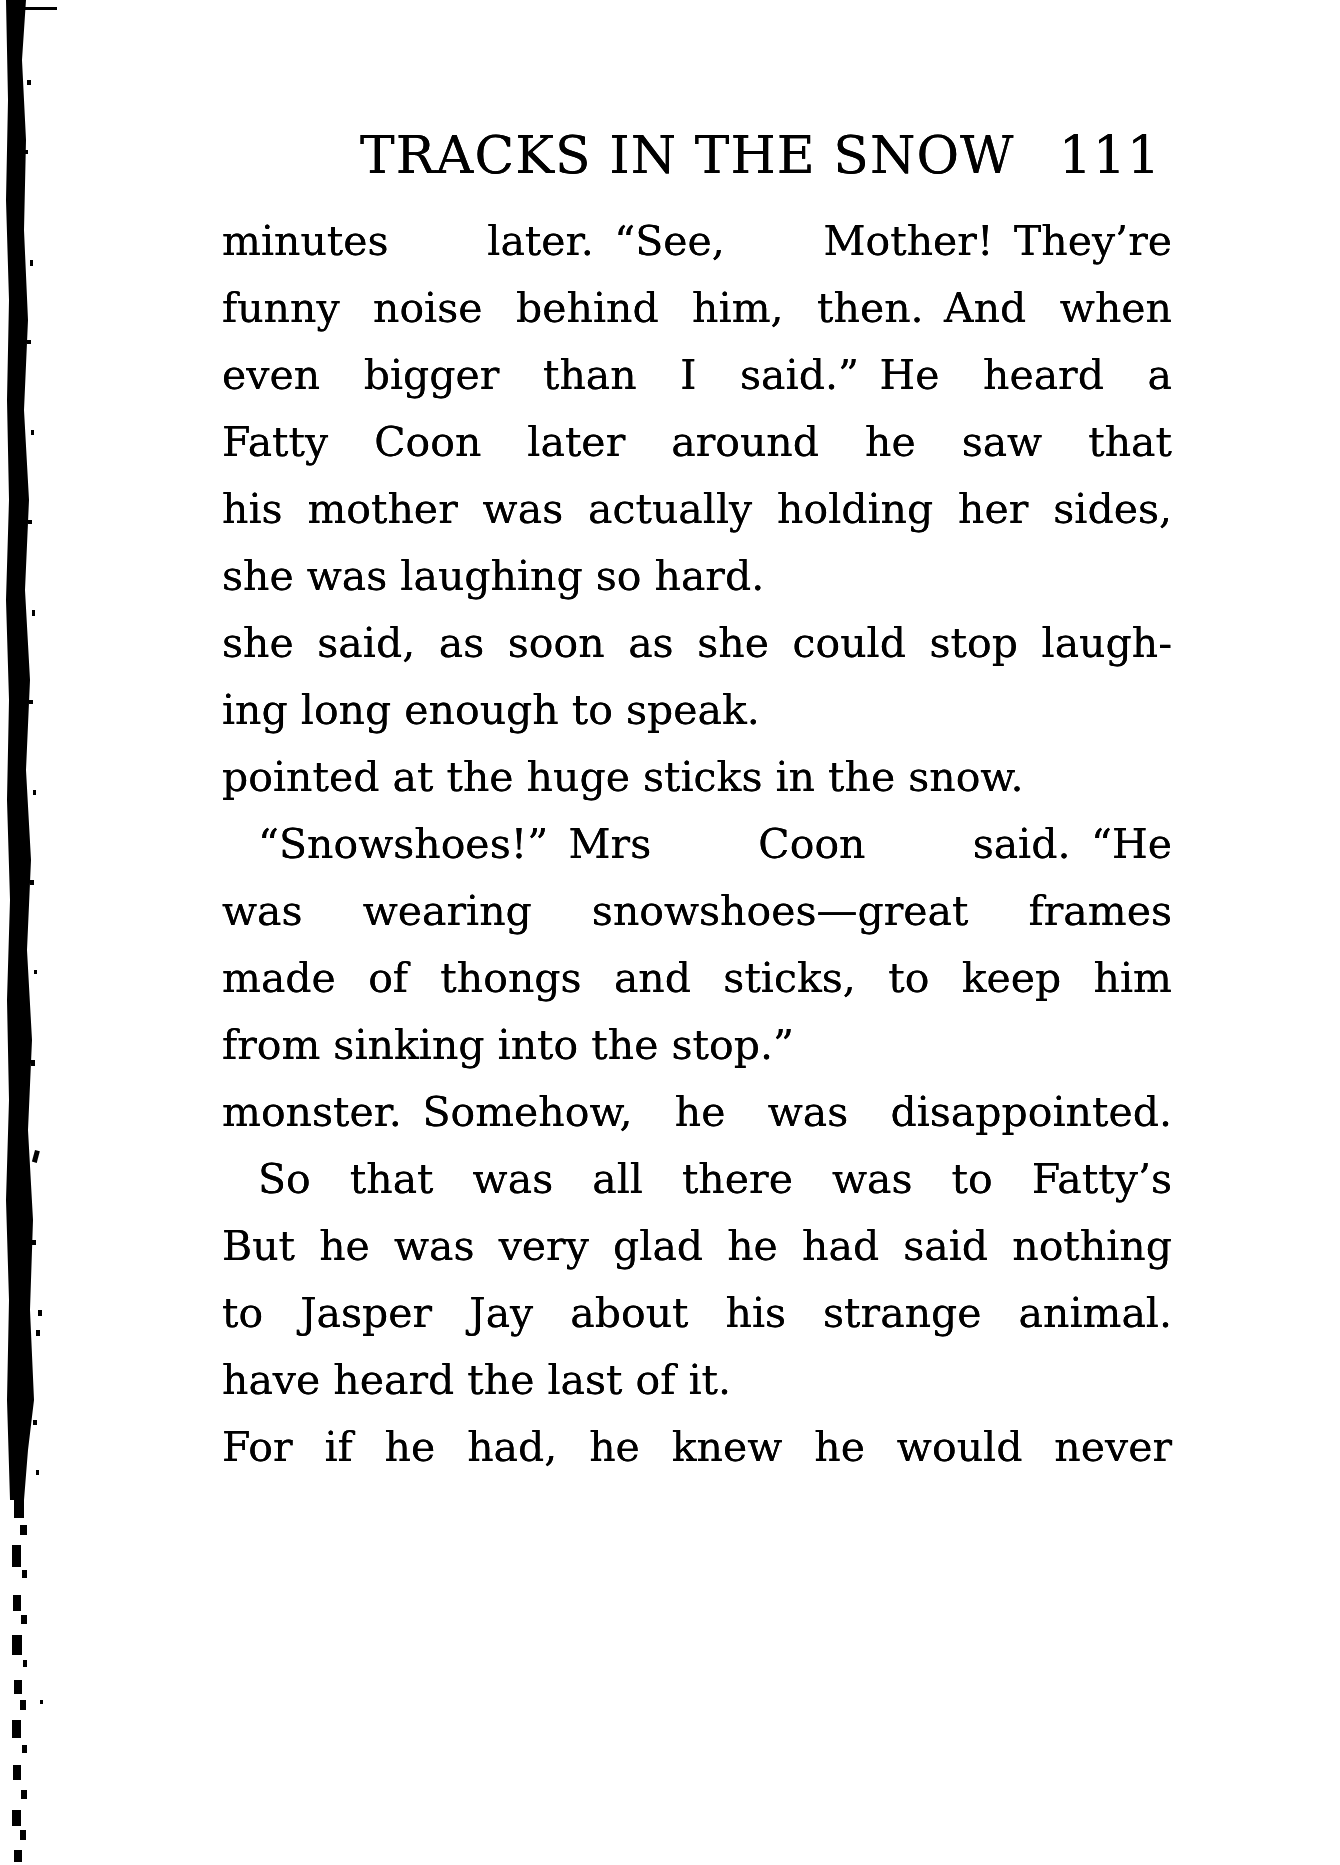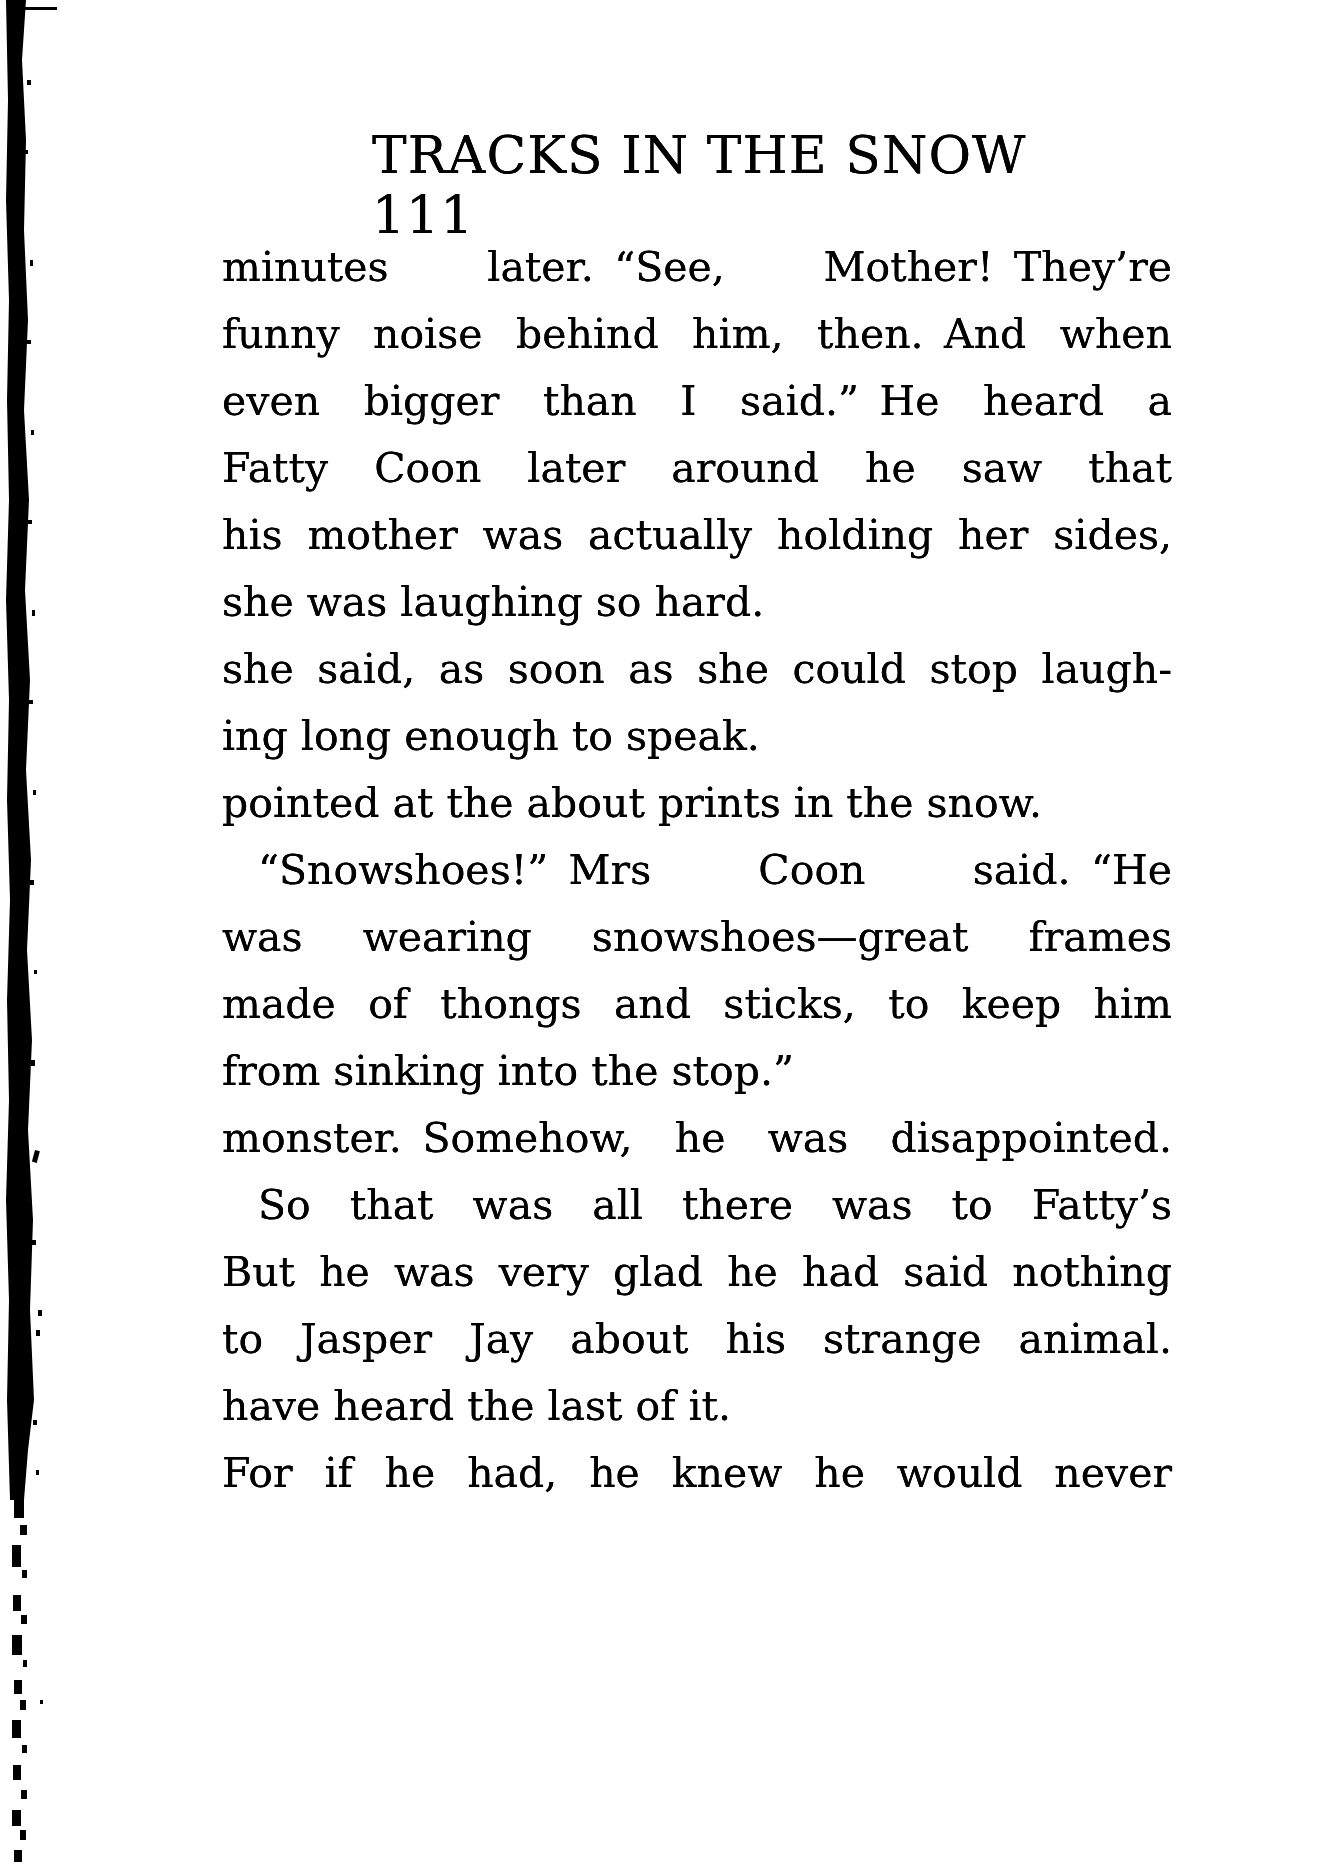--- a/index.html
+++ b/index.html
@@ -18,39 +18,38 @@
   
   .gutter {
     position: absolute;
     left: 0;
     top: 0;
   }
 
   
   .header {
     position: absolute;
-    left: 372px;
+    left: 360px;
     top: 125px;
     width: 801px;
     display: flex;
     justify-content: space-between;
     align-items: baseline;
     font-size: 52px;
     line-height: 60px;
     letter-spacing: 1px;
     white-space: nowrap;
     text-shadow: 0 0 0.6px #000;
-    flex-direction: column;
   }
 
   
   .text-block {
     position: absolute;
     left: 222px;
-    top: 234px;
+    top: 208px;
     width: 950px;
     font-size: 41px;
     line-height: 67px;
     text-shadow: 0 0 0.6px #000;
   }
   .line {
     text-align: justify;
     text-align-last: justify;
     text-justify: inter-word;
   }
@@ -119,21 +118,21 @@
 
   <div class="text-block" id="text-block">
       <div class="line">minutes later. “See, Mother! They’re</div>
       <div class="line">funny noise behind him, then. And when</div>
       <div class="line">even bigger than I said.” He heard a</div>
       <div class="line">Fatty Coon later around he saw that</div>
       <div class="line">his mother was actually holding her sides,</div>
       <div class="line last">she was laughing so hard.</div>
       <div class="line">she said, as soon as she could stop laugh-</div>
       <div class="line last">ing long enough to speak.</div>
-      <div class="line last">pointed at the about prints in the snow.</div>
+      <div class="line last">pointed at the huge sticks in the snow.</div>
       <div class="line indent">“Snowshoes!” Mrs Coon said. “He</div>
       <div class="line">was wearing snowshoes—great frames</div>
       <div class="line">made of thongs and sticks, to keep him</div>
       <div class="line last">from sinking into the stop.”</div>
       <div class="line">monster. Somehow, he was disappointed.</div>
       <div class="line indent">So that was all there was to Fatty’s</div>
       <div class="line">But he was very glad he had said nothing</div>
       <div class="line">to Jasper Jay about his strange animal.</div>
       <div class="line last">have heard the last of it.</div>
       <div class="line">For if he had, he knew he would never</div>

